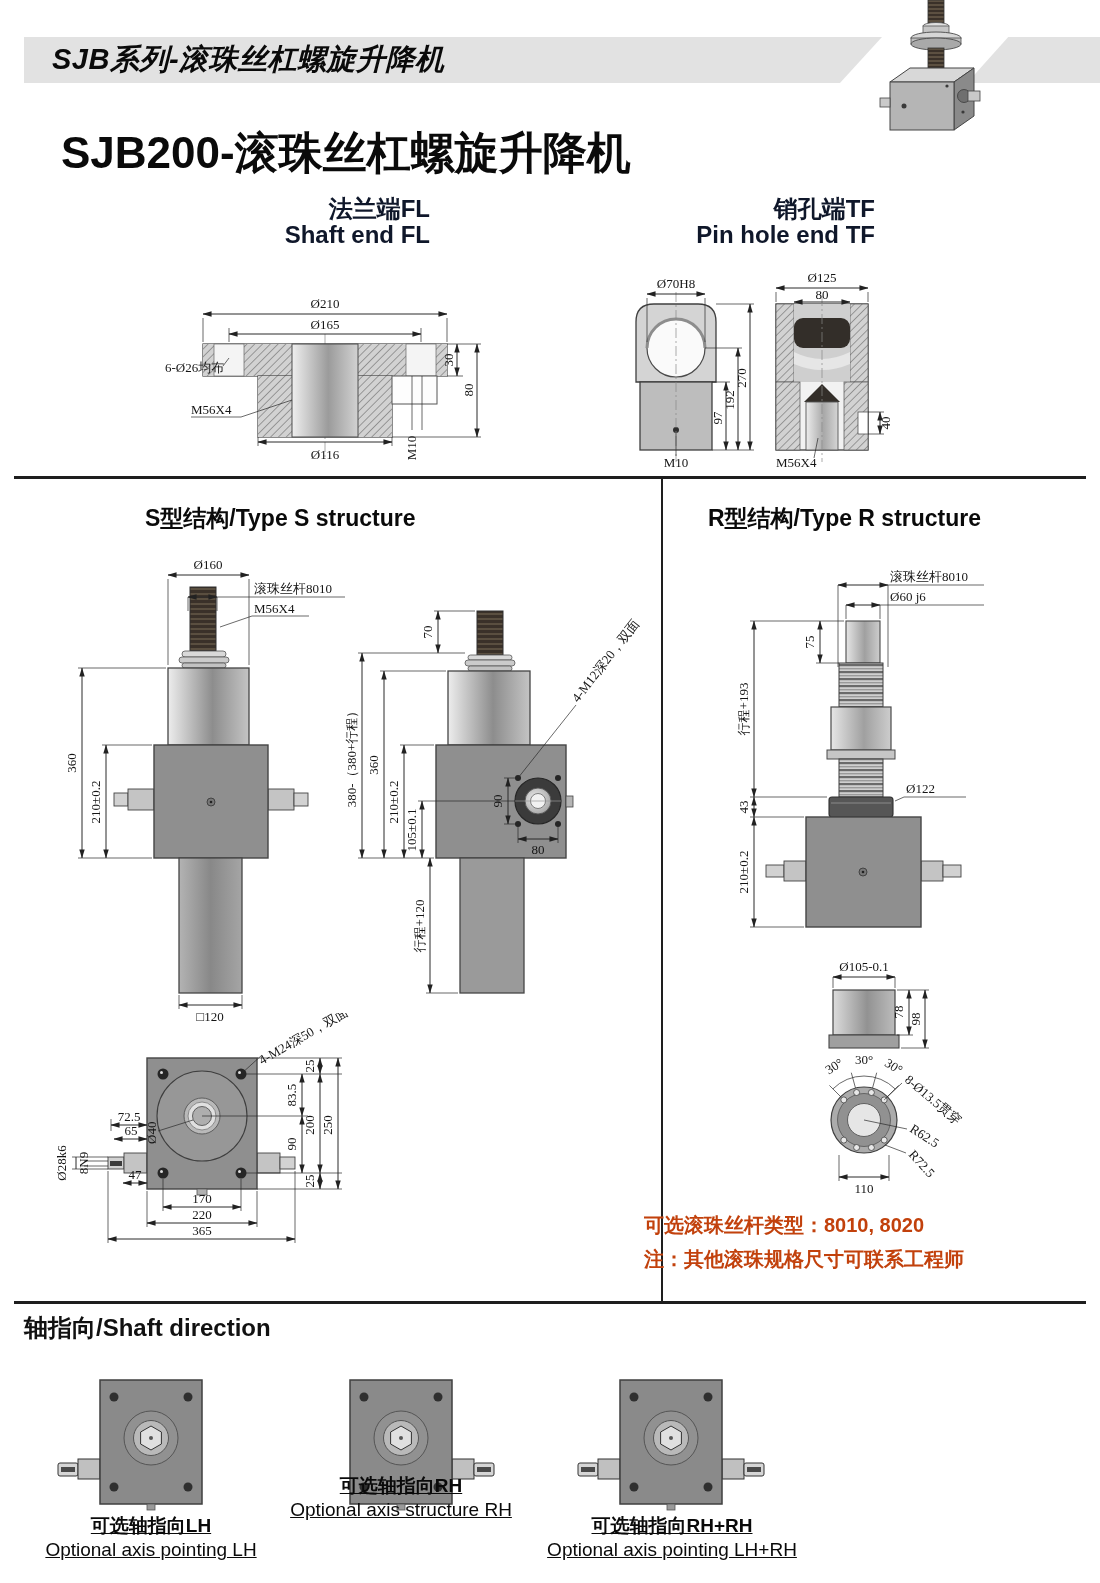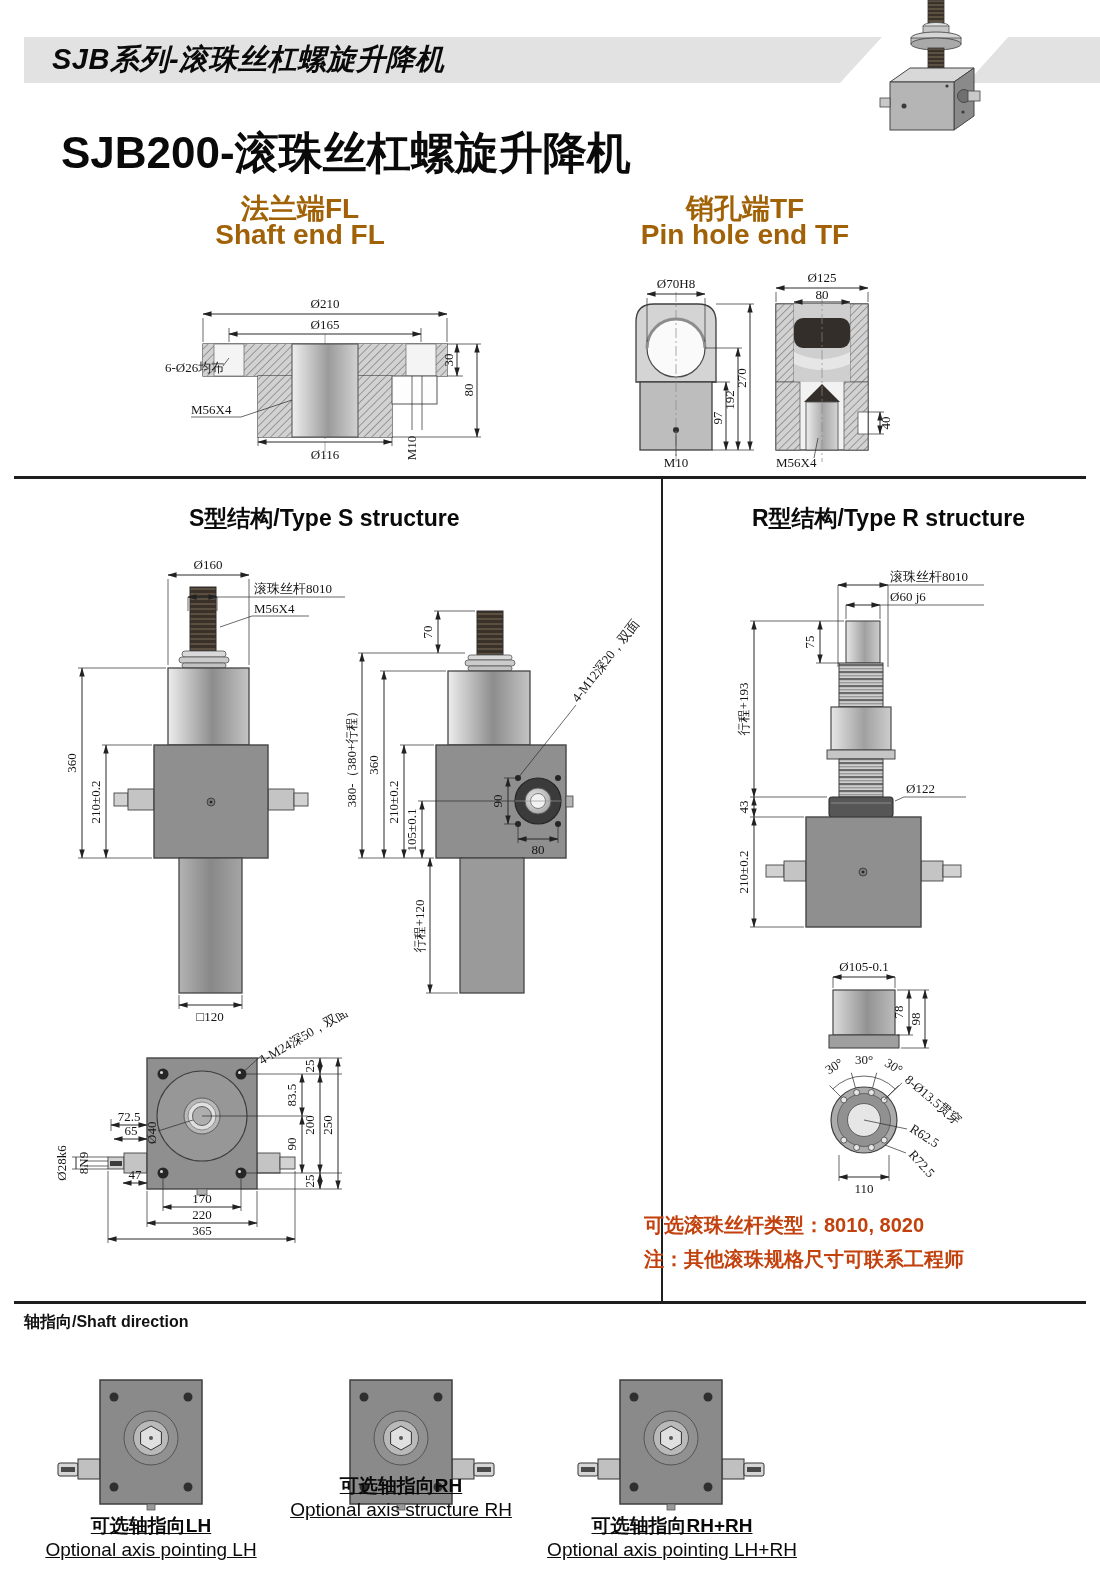--- a/index.html
+++ b/index.html
@@ -5,26 +5,26 @@
   html,body{margin:0;padding:0;background:#fff;}
   .page{position:relative;width:1100px;height:1583px;background:#fff;overflow:hidden;
         font-family:"Liberation Sans",sans-serif;color:#111;}
   .abs{position:absolute;}
   .band{position:absolute;top:37px;height:46px;background:#e2e2e2;}
   .band1{left:0;width:858px;clip-path:polygon(0 0,100% 0,95.1% 100%,0 100%);
          display:flex;align-items:center;padding-left:28px;box-sizing:border-box;margin-left:24px;}
   .band2{left:967px;width:133px;clip-path:polygon(31% 0,100% 0,100% 100%,0 100%);}
   .series-title{font-size:29px;font-weight:800;font-style:italic;color:#0a0a0a;letter-spacing:0.5px;}
   .page-title{left:15px;top:124px;font-size:44px;font-weight:800;color:#0a0a0a;letter-spacing:0px;margin-left:46px;}
-  .sec-title{position:absolute;text-align:center;font-weight:700;font-size:28px;line-height:26px;color:#a16207;}
-  .col-title{position:absolute;font-weight:700;font-size:23px;color:#0a0a0a;margin-left:44px;}
+  .sec-title{position:absolute;text-align:right;font-weight:700;font-size:24px;line-height:26px;color:#0f172a;}
+  .col-title{position:absolute;font-weight:700;font-size:23px;color:#0a0a0a;}
   .hr{position:absolute;left:14px;width:1072px;height:2.5px;background:#1e1e1e;}
   .vline{position:absolute;left:661px;top:476px;width:2px;height:827px;background:#1e1e1e;}
   .note{position:absolute;left:644px;font-size:20px;font-weight:700;color:#c2410c;}
-  .shaft-title{left:24px;top:1312px;font-size:16px;font-weight:700;}
+  .shaft-title{left:24px;top:1312px;font-size:24px;font-weight:700;}
   .caption{position:absolute;text-align:center;font-size:19px;line-height:24px;color:#0a0a0a;text-decoration:underline;}
   .caption .cn{font-weight:600;}
   svg text{font-family:"Liberation Serif",serif;fill:#151515;font-size:13px;}
   .dim{stroke:#2a2a2a;stroke-width:1;fill:none;}
   .ext{stroke:#2a2a2a;stroke-width:0.7;fill:none;}
   .cl{stroke:#888;stroke-width:0.7;fill:none;stroke-dasharray:10 3 2 3;}
 </style>
 </head>
 <body>
 

